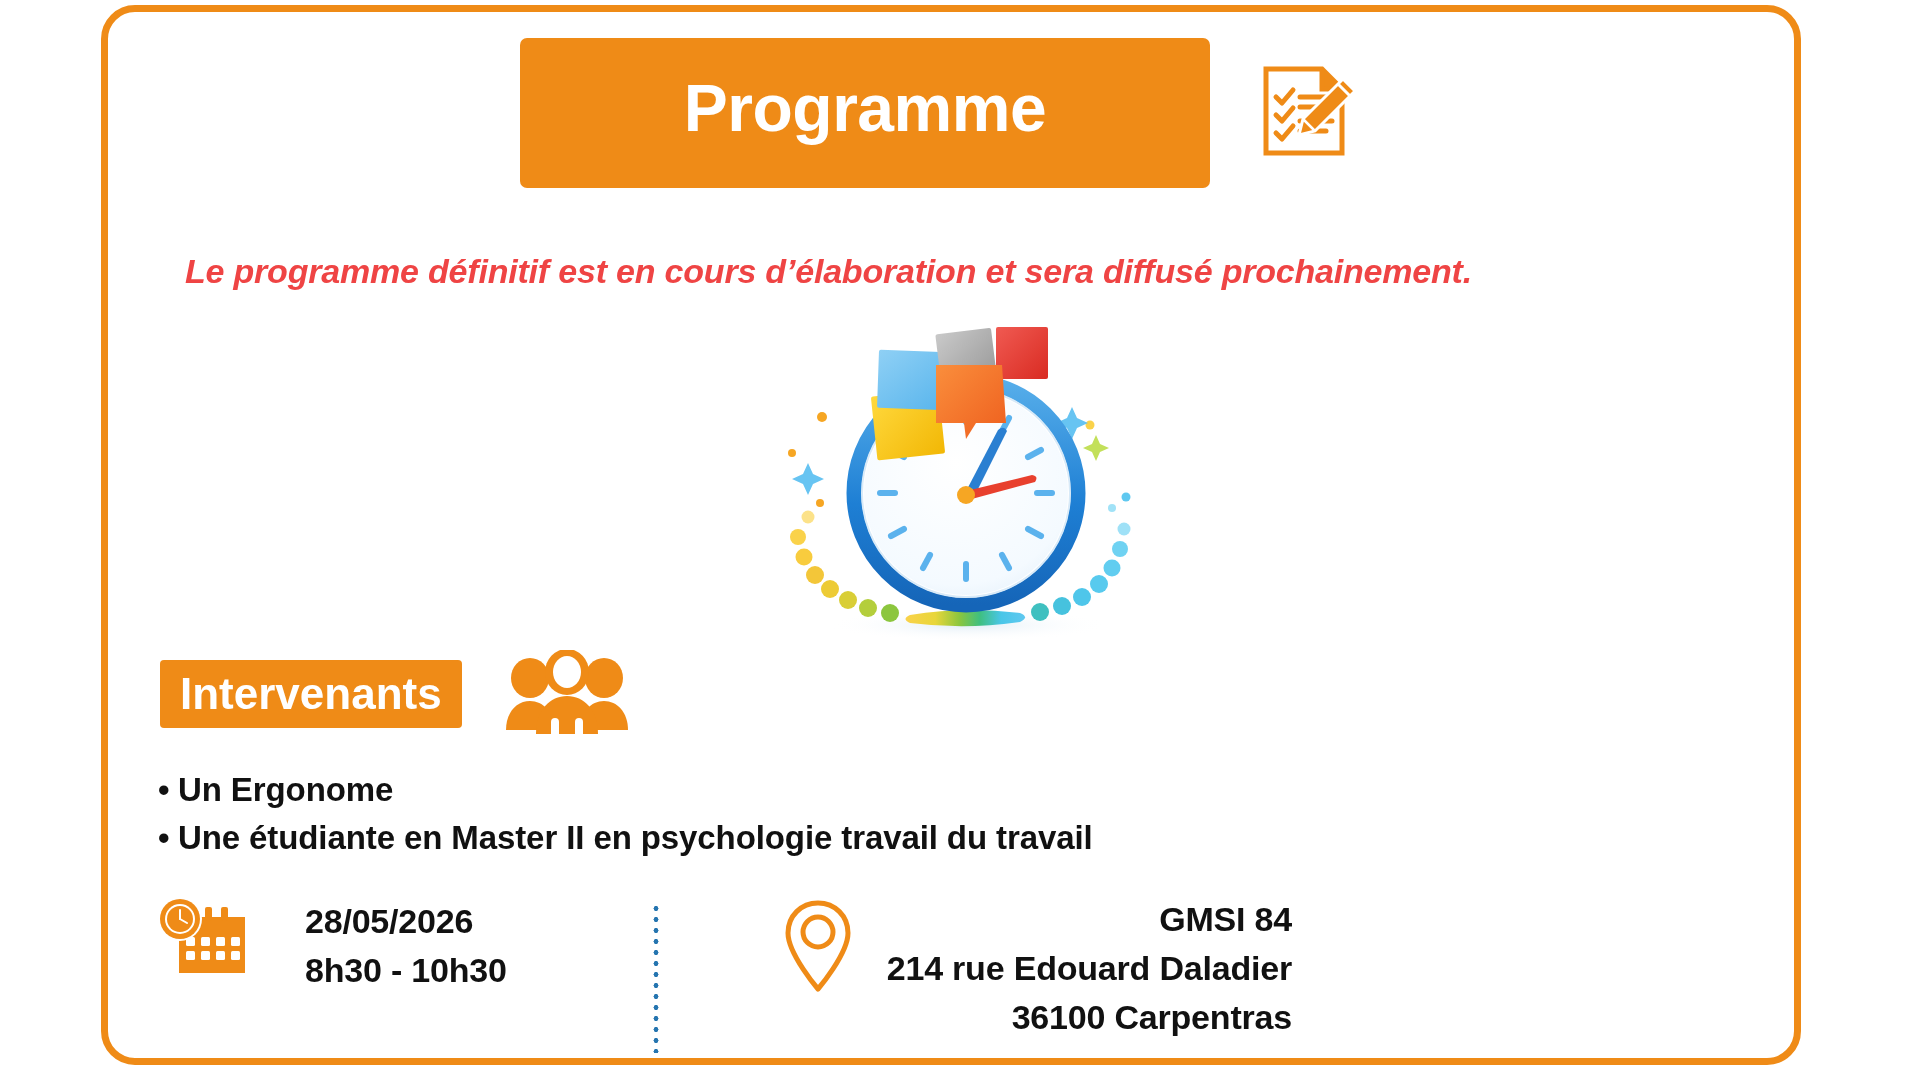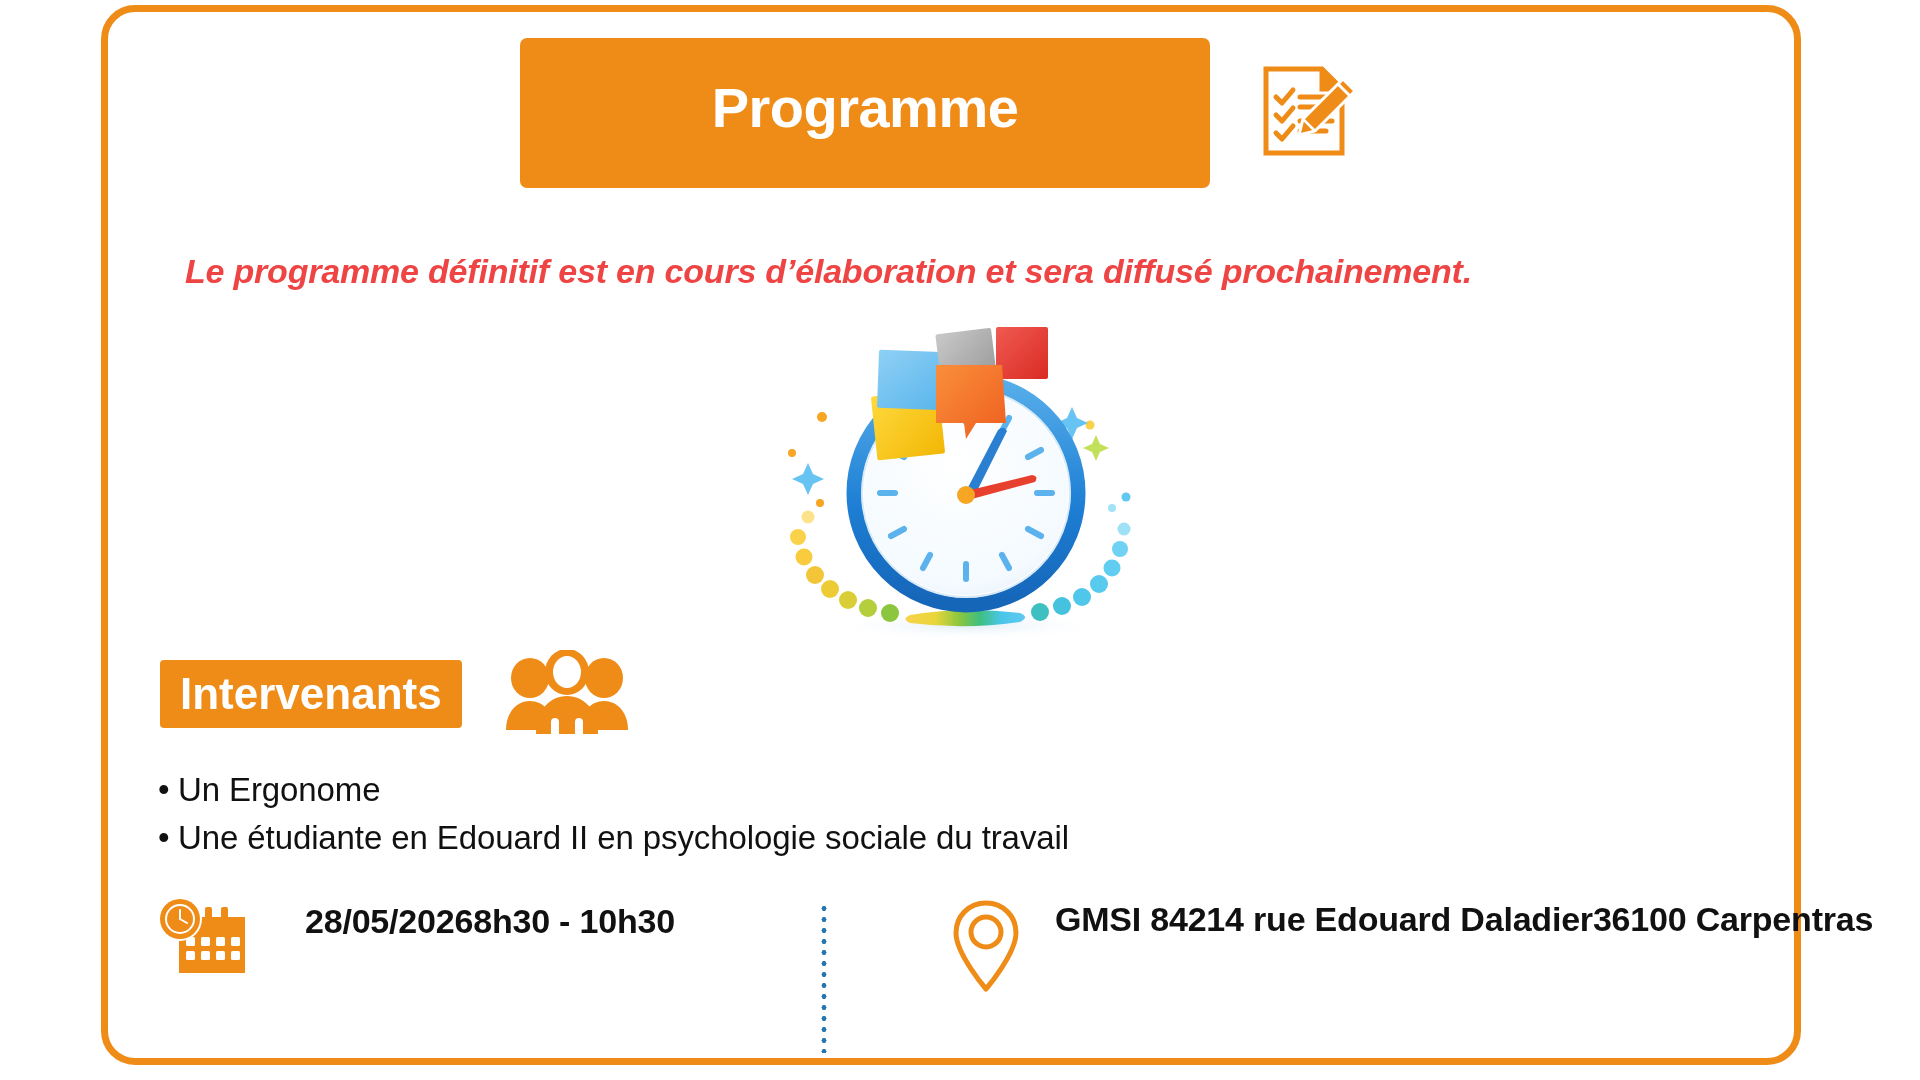--- a/index.html
+++ b/index.html
@@ -51,21 +51,21 @@
     padding: 8px 44px 18px 44px;
     display: flex;
     align-items: center;
     justify-content: center;
     min-width: 690px;
     box-sizing: border-box;
     height: 150px;
   }
   #title-badge .title-text {
     color: #ffffff;
-    font-size: 56px;
+    font-size: 66px;
     font-weight: 700;
     letter-spacing: -0.5px;
     line-height: 1;
     white-space: nowrap;
   }
 
   
   #subtitle {
     position: absolute;
     left: 185px;
@@ -116,21 +116,21 @@
   #speakers-list {
     position: absolute;
     left: 158px;
     top: 766px;
     margin: 0;
     padding: 0;
     list-style: none;
   }
   #speakers-list li {
     font-size: 33px;
-    font-weight: 400;
+    font-weight: 700;
     color: #111111;
     line-height: 1.44;
     white-space: nowrap;
     letter-spacing: -0.1px;
   }
   #speakers-list li .bullet {
     display: inline-block;
     width: 20px;
   }
 
@@ -142,21 +142,21 @@
     display: flex;
     align-items: flex-start;
   }
   .info-block {
     display: flex;
     align-items: flex-start;
     gap: 26px;
   }
   .info-lines {
     display: flex;
-    flex-direction: row;
+    flex-direction: column;
   }
   .info-lines .line {
     font-size: 34px;
     font-weight: 700;
     color: #111111;
     line-height: 1.44;
     white-space: nowrap;
     letter-spacing: -0.2px;
   }
   #date-block { margin-right: 0; }
@@ -338,21 +338,21 @@
         <path d="M71 84 v-12 a4 4 0 0 1 8 0 v12 z" fill="#ffffff"></path>
       </svg>
     </span>
   </div>
 
   <ul id="speakers-list">
     <li>
       <span class="bullet">•</span><span>Un Ergonome</span>
     </li>
     <li>
-      <span class="bullet">•</span><span>Une étudiante en Edouard II en psychologie sociale du travail</span>
+      <span class="bullet">•</span><span>Une étudiante en Master II en psychologie travail du travail</span>
     </li>
   </ul>
 
   <div id="footer">
 
     <div class="info-block" id="date-block">
       <span class="icon">
         <svg width="96" height="88" viewBox="0 0 96 88" fill="none">
 
           <path d="M24 22 h66 v56 h-66 z" fill="#EF8B17"></path>

